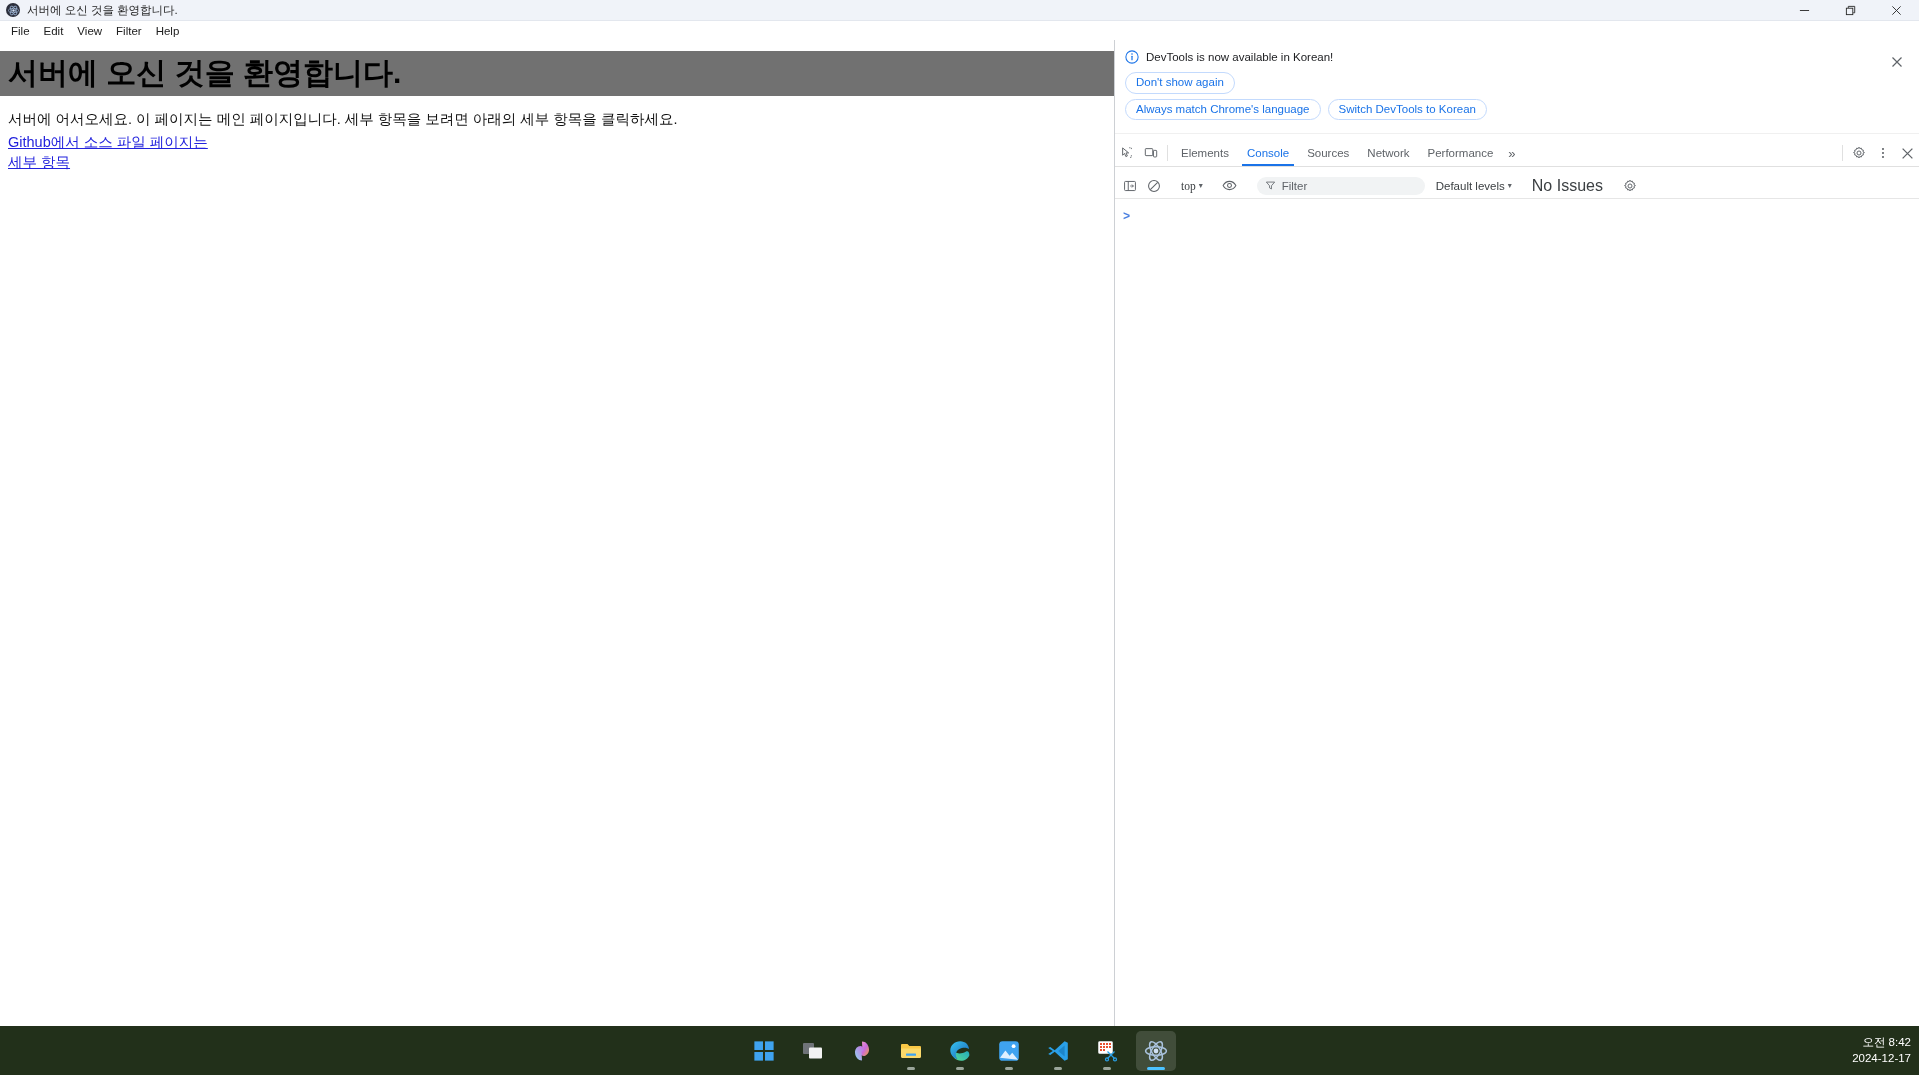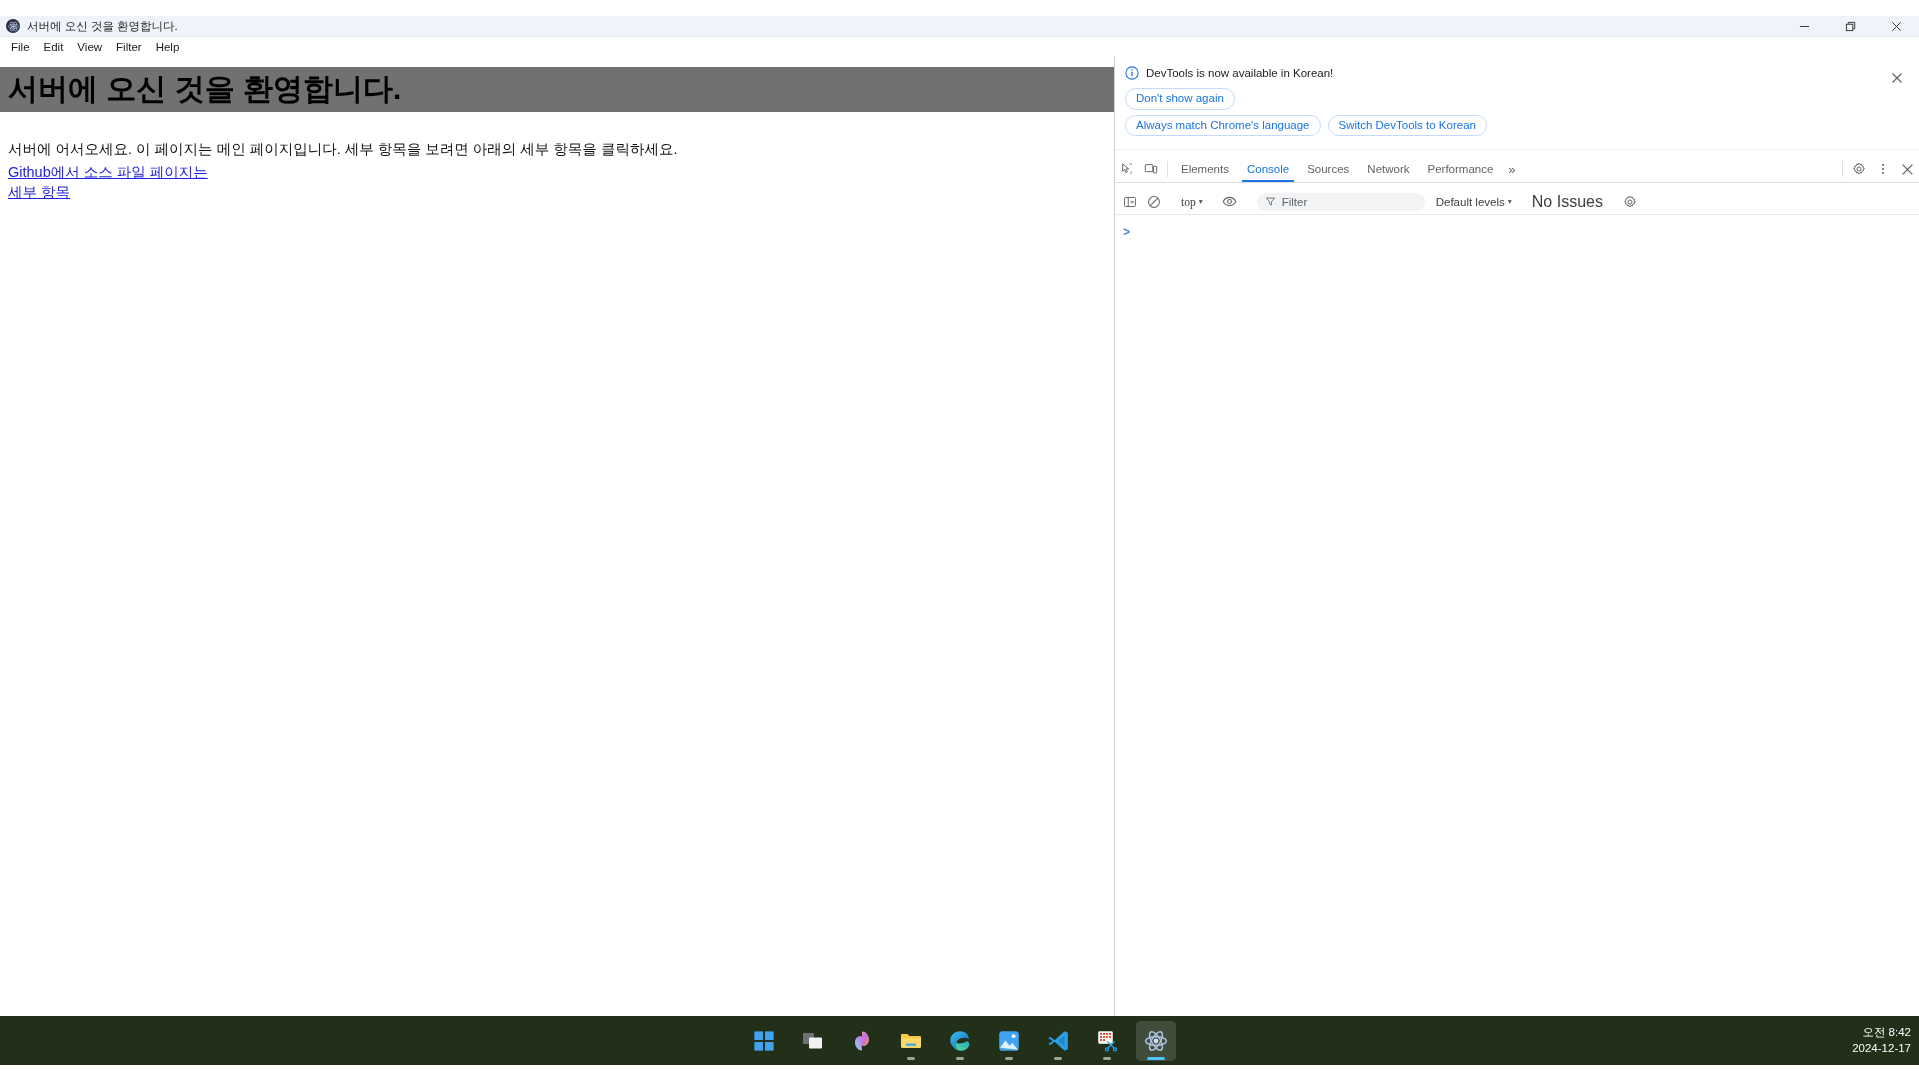--- a/index.html
+++ b/index.html
@@ -5,21 +5,21 @@
   * { box-sizing: border-box; margin: 0; padding: 0; }
   html, body {
     width: 1919px; height: 1079px;
     overflow: hidden;
     font-family: "Liberation Sans", sans-serif;
     background: #ffffff;
   }
 
   
   #app-window {
-    position: absolute; left: 0; top: 16px;
+    position: absolute; left: 0; top: 0;
     width: 1919px; height: 1030px;
     background: #ffffff;
     display: flex; flex-direction: column;
   }
 
   
   #titlebar {
     height: 21px; flex: 0 0 21px;
     background: #f0f3f9;
     display: flex; align-items: center;
@@ -86,21 +86,21 @@
     line-height: 1.18;
     padding: 4px 8px 6px 8px;
     margin: 11px 0 0 0;
     width: 1114px;
     white-space: nowrap;
   }
   #page-paragraph {
     font-size: 14.5px;
     color: #111111;
     padding: 0 8px;
-    margin-top: 28px;
+    margin-top: 14px;
     line-height: 1.35;
     white-space: nowrap;
   }
   .page-link {
     display: block;
     font-size: 14.5px;
     color: #2222dd;
     text-decoration: underline;
     padding: 0 8px;
     line-height: 1.38;
@@ -258,21 +258,21 @@
   }
   #console-prompt-input {
     flex: 1 1 auto; min-height: 14px;
     font-family: "Liberation Mono", monospace;
     font-size: 11px; color: #202124;
     outline: none;
   }
 
   
   #taskbar {
-    position: absolute; left: 0; bottom: 14px;
+    position: absolute; left: 0; bottom: 4px;
     width: 1919px; height: 49px;
     background: #22301a;
     display: flex; align-items: center;
     overflow: hidden;
   }
   #taskbar-center {
     position: absolute; left: 50%; transform: translateX(-50%);
     display: flex; align-items: center; gap: 9px;
     height: 49px;
   }

